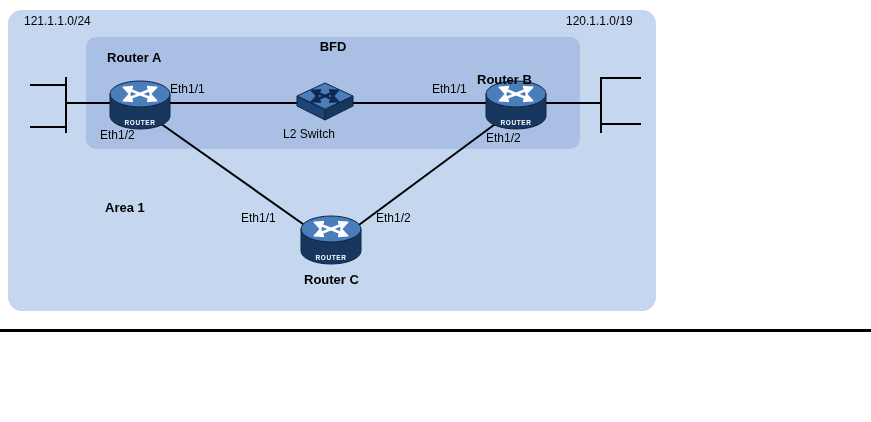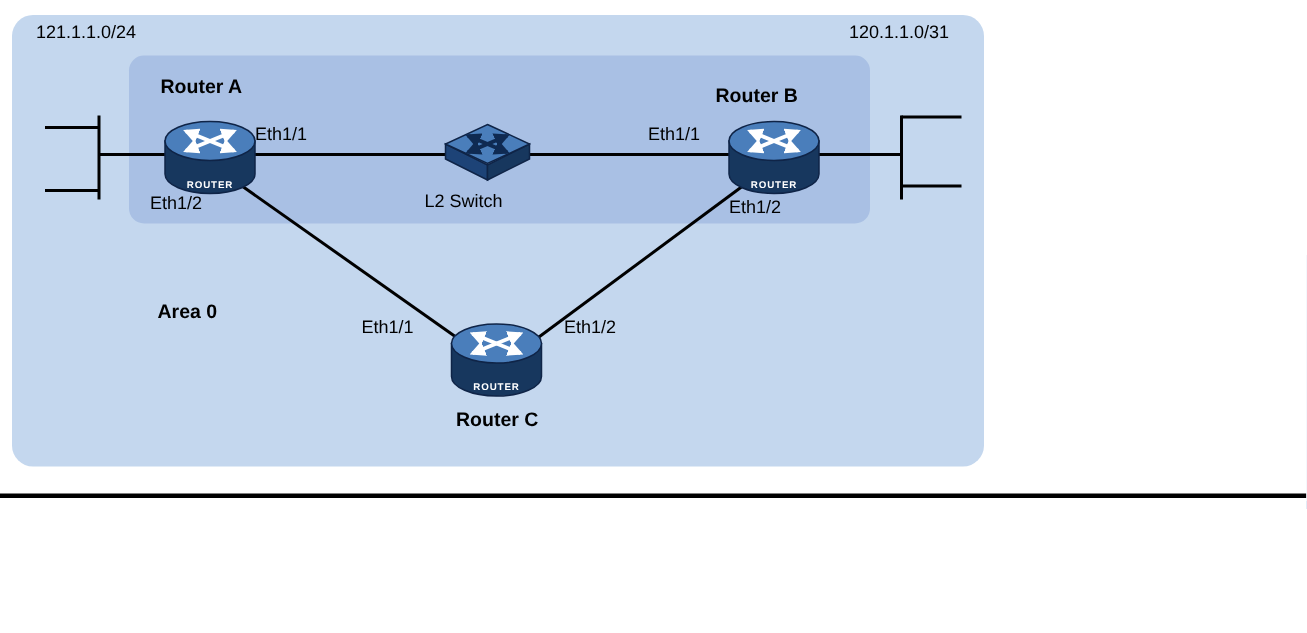--- a/index.html
+++ b/index.html
@@ -81,28 +81,29 @@
       <use href="#sym-router"></use>
     </svg>
   <svg class="icon" style="left:299px;top:214px" width="64" height="52">
       <use href="#sym-router"></use>
     </svg>
   <svg class="icon" style="left:293px;top:81px" width="64" height="46">
       <use href="#sym-switch"></use>
     </svg>
 
   <div class="lbl s" style="left:24px;top:14px">121.1.1.0/24</div>
-  <div class="lbl s" style="left:566px;top:14px">120.1.1.0/31</div>
+  <div class="lbl s" style="left:566px;top:14px">120.1.1.0/19</div>
 
+  <div class="lbl b ctr" style="left:86px;top:39px;width:494px">BFD</div>
 
   <div class="lbl b" style="left:107px;top:50px">Router A</div>
-  <div class="lbl b" style="left:477px;top:56px">Router B</div>
+  <div class="lbl b" style="left:477px;top:72px">Router B</div>
   <div class="lbl b" style="left:304px;top:272px">Router C</div>
 
-  <div class="lbl b" style="left:105px;top:200px">Area 0</div>
+  <div class="lbl b" style="left:105px;top:200px">Area 1</div>
 
   <div class="lbl s ctr" style="left:272px;top:127px;width:74px">L2 Switch</div>
 
   <div class="lbl s" style="left:170px;top:82px">Eth1/1</div>
   <div class="lbl s" style="left:100px;top:128px">Eth1/2</div>
   <div class="lbl s" style="left:432px;top:82px">Eth1/1</div>
   <div class="lbl s" style="left:486px;top:131px">Eth1/2</div>
   <div class="lbl s" style="left:241px;top:211px">Eth1/1</div>
   <div class="lbl s" style="left:376px;top:211px">Eth1/2</div>
 

